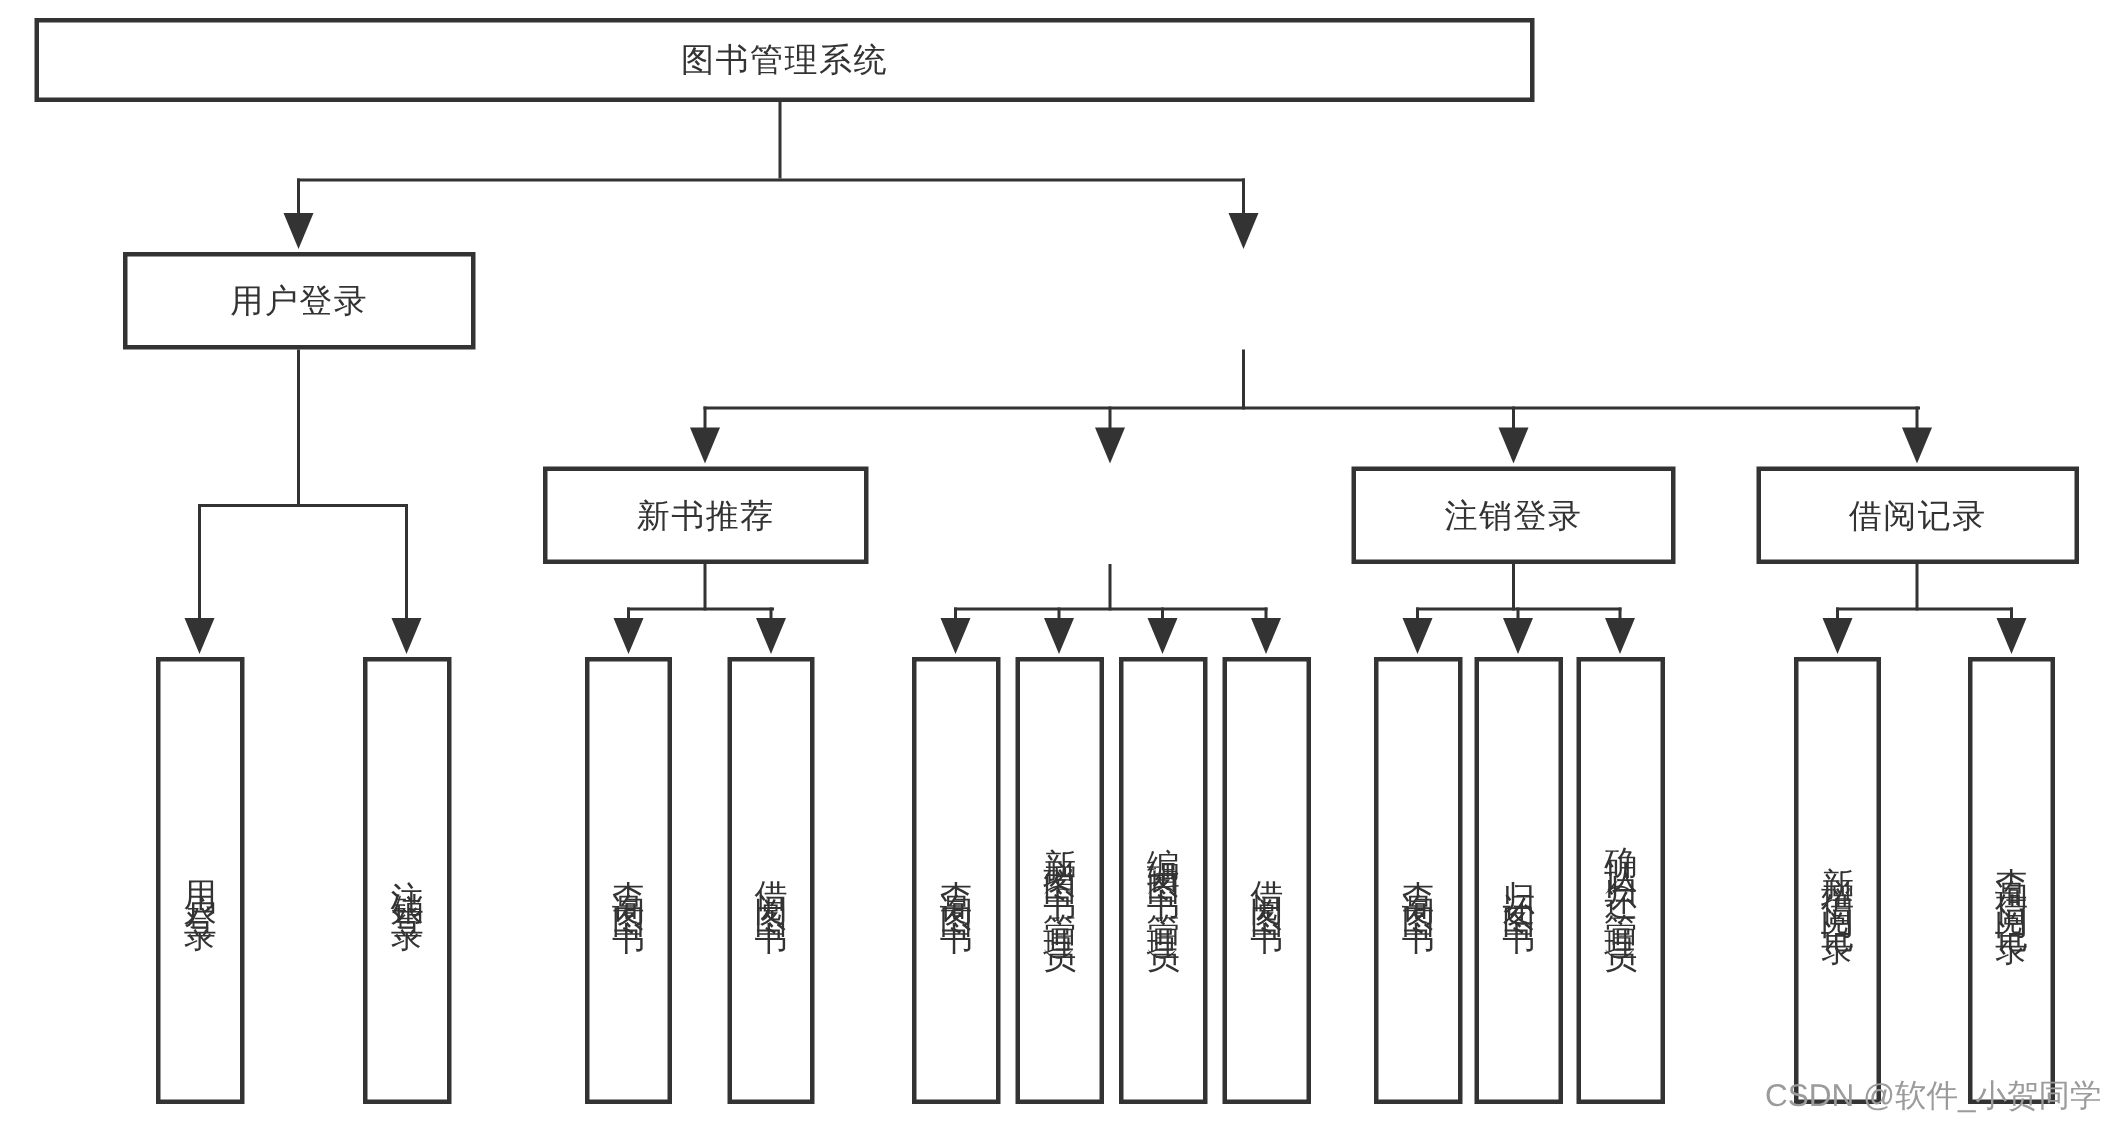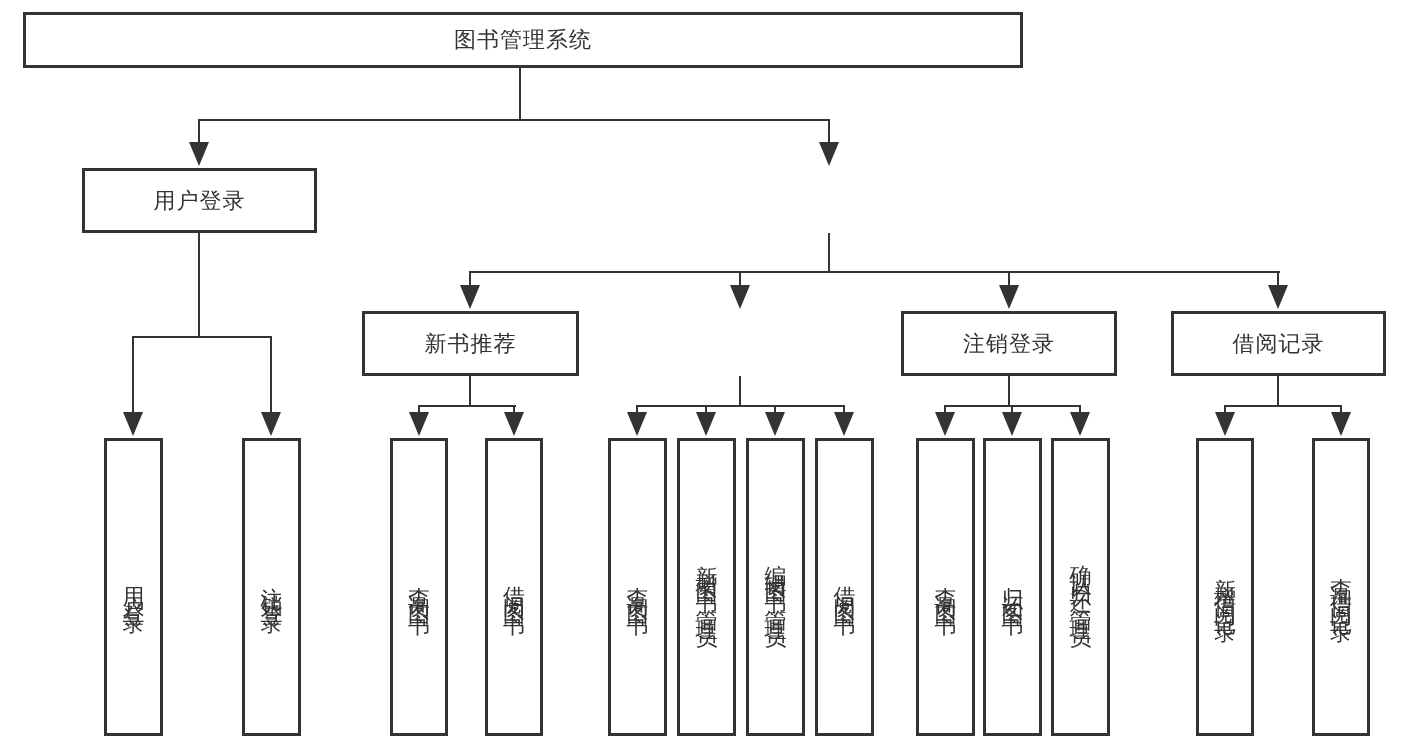--- a/index.html
+++ b/index.html
@@ -174,14 +174,15 @@
     <span>确认归还（管理员）</span>
   </div>
 
   <div class="box v" style="left:1196px;top:438px;width:58px;height:298px;">
     <span>新增借阅记录</span>
   </div>
   <div class="box v" style="left:1312px;top:438px;width:58px;height:298px;">
     <span>查询借阅记录</span>
   </div>
 
+  <div class="watermark">CSDN @软件_小贺同学</div>
 
 </div>
 
 </body></html>

